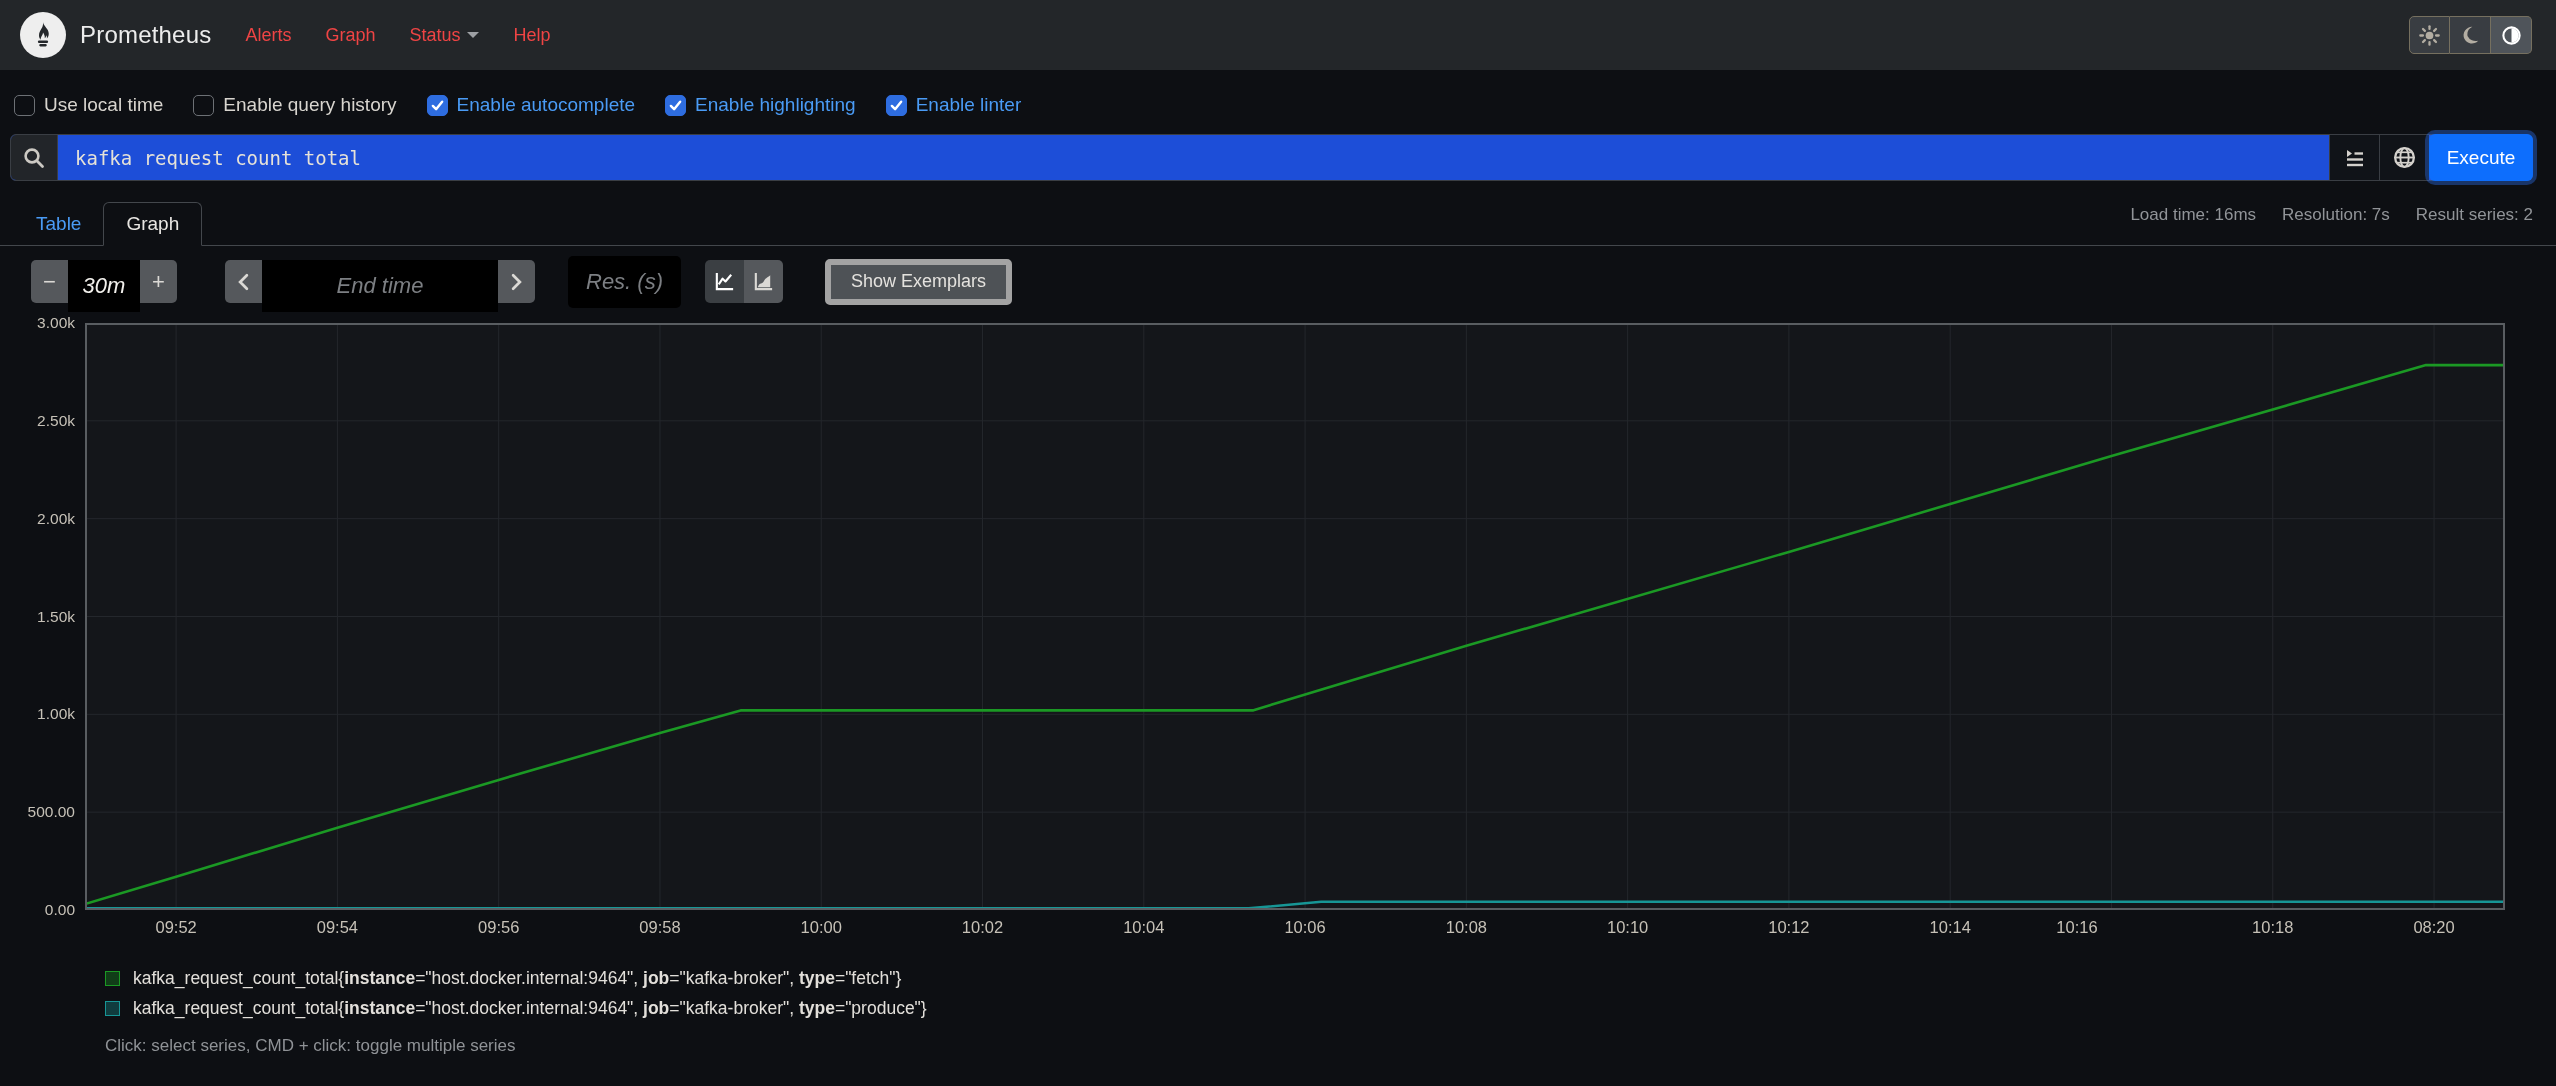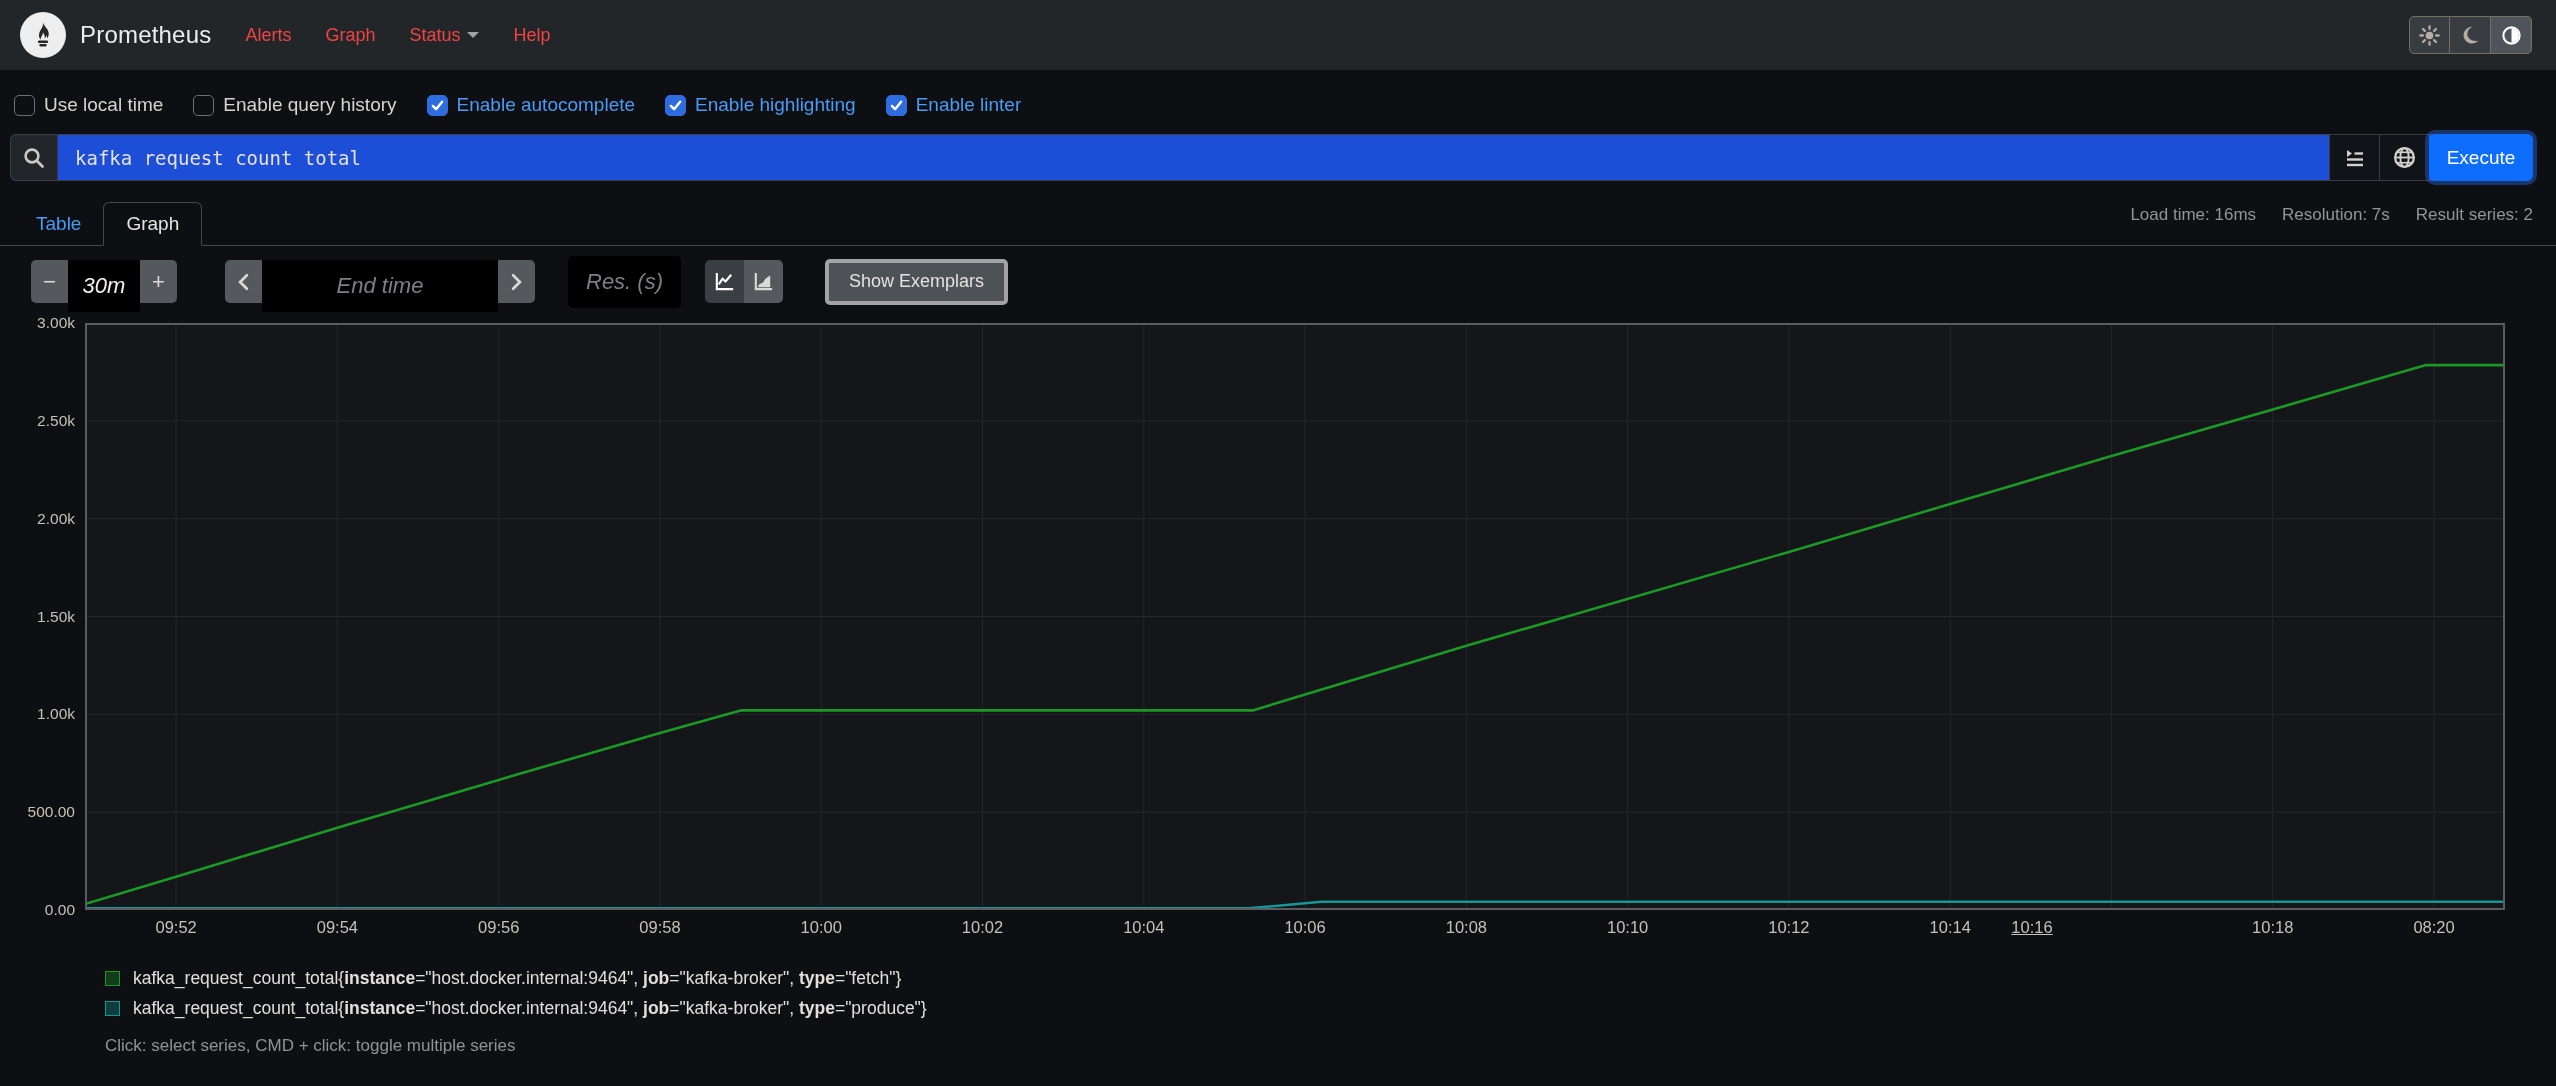--- a/index.html
+++ b/index.html
@@ -81,21 +81,21 @@
     background:#000000; border:none; outline:none; color:#f2f0ec; text-align:center;
     font-size:22px; font-family:"Liberation Sans", sans-serif; height:52px;font-style:italic;
   }
   .cinput::placeholder { color:#7c7f83; }
   .w-dur { width:72px; } .w-end { width:236px; } .w-res { width:113px; border-radius:5px; margin-left:33px; }
   .gap1 { margin-left:48px; } .gap2 { margin-left:24px; }
   .toggle-btn { width:39px; background:#55585c; border:none; color:#dbd9d5; display:flex; align-items:center; justify-content:center; cursor:pointer; }
   .toggle-btn.active { background:#3b3f43; color:#ffffff; }
   .show-ex {
     margin-left:42px; height:46px; padding:0 20px; background:#4e5256; color:#e4e2de;
-    border:4px solid #a3a3a3; border-radius:5px; font-size:18px; cursor:pointer;
+    border:6px solid #a3a3a3; border-radius:5px; font-size:18px; cursor:pointer;
     font-family:"Liberation Sans", sans-serif;
   }
   
   .chart-wrap { position:relative; height:632px; margin-top:7px; }
   .chart-svg { position:absolute; left:85px; top:13px; }
   .ylabels { position:absolute; left:0; top:13px; width:75px; height:587px; }
   .ylabel { position:absolute; right:0; text-align:right; font-size:15.5px; color:#c6c1b7; transform:translateY(-50%); }
   .xlabels { position:absolute; left:85px; top:608px; width:2420px; height:24px; }
   .xlabel { position:absolute; font-size:16.5px; color:#c6c1b7; transform:translateX(-50%); }
   
@@ -310,21 +310,21 @@
       <div class="xlabel" style="left: 413.682px;">09:56</div>
       <div class="xlabel" style="left: 574.962px;">09:58</div>
       <div class="xlabel" style="left: 736.241px;">10:00</div>
       <div class="xlabel" style="left: 897.521px;">10:02</div>
       <div class="xlabel" style="left: 1058.8px;">10:04</div>
       <div class="xlabel" style="left: 1220.08px;">10:06</div>
       <div class="xlabel" style="left: 1381.36px;">10:08</div>
       <div class="xlabel" style="left: 1542.64px;">10:10</div>
       <div class="xlabel" style="left: 1703.92px;">10:12</div>
       <div class="xlabel" style="left: 1865.2px;">10:14</div>
-      <div class="xlabel" style="left: 1947px; text-decoration: underline;">10:16</div>
+      <div class="xlabel" style="left: 1992px;">10:16</div>
       <div class="xlabel" style="left: 2187.76px;">10:18</div>
       <div class="xlabel" style="left: 2349.04px;">08:20</div>
     </div>
 </div>
 
 <div class="legend" id="legend">
     <div class="legend-item">
       <span class="swatch" style="border: 1.5px solid rgb(27, 153, 36); background: rgba(27, 153, 36, 0.333);"></span>
       <span>kafka_request_count_total{<b>instance</b>="host.docker.internal:9464", <b>job</b>="kafka-broker", <b>type</b>="fetch"}</span>
     </div>

